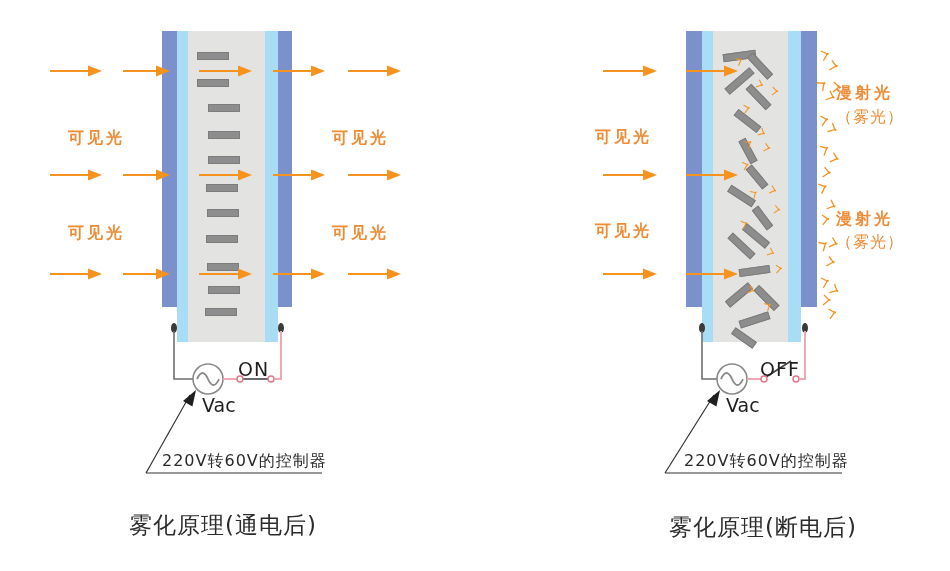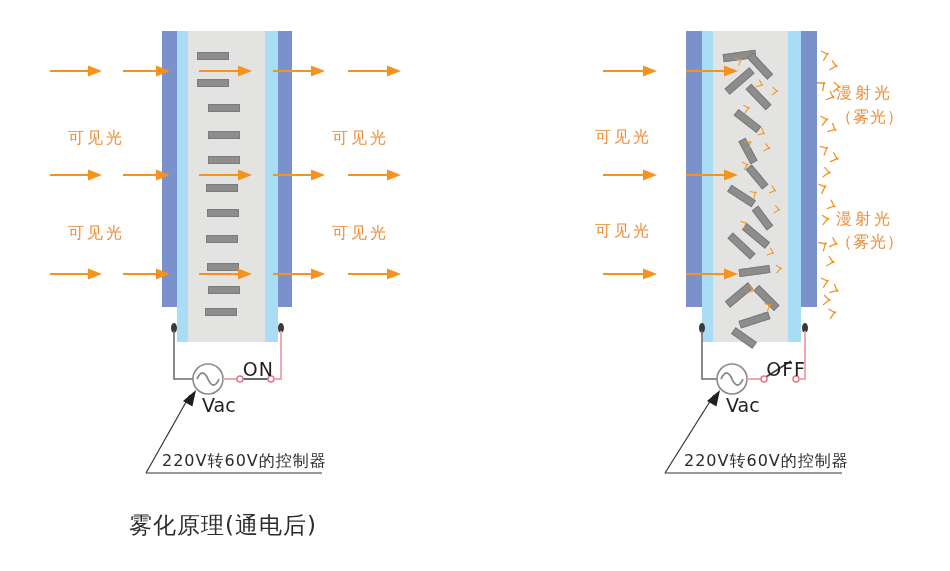--- a/index.html
+++ b/index.html
@@ -9,26 +9,26 @@
   }
   .layer{position:absolute;}
   .glass-blue{background:#7b91cc;}
   .glass-cyan{background:#a9ddf5;}
   .glass-film{background:#e3e3e2;}
   .particle{
     position:absolute;background:#8d8d8d;border:1px solid #7c7c7c;box-sizing:border-box;
   }
   .lbl{position:absolute;white-space:nowrap;}
   .lbl-orange{
-    color:#ee8c35;font-size:16px;font-weight:normal;letter-spacing:3px;line-height:18px;
+    color:#ee8c35;font-size:16px;font-weight:bold;letter-spacing:3px;line-height:18px;
   }
   .lbl-orange2{
     color:#ee8c35;font-size:16px;font-weight:normal;letter-spacing:1px;line-height:18px;
   }
-  .lbl-switch{color:#1f1f1f;font-size:19px;letter-spacing:1px;text-align:right;line-height:19px;}
+  .lbl-switch{color:#1f1f1f;font-size:19px;letter-spacing:1px;text-align:left;line-height:19px;}
   .lbl-vac{color:#1f1f1f;font-size:19px;line-height:19px;}
   .lbl-controller{color:#2a2a2a;font-size:16px;letter-spacing:1px;line-height:18px;}
   .lbl-title{color:#2c2c2c;font-size:23px;letter-spacing:1px;text-align:center;line-height:26px;}
   #overlay{position:absolute;left:0;top:0;z-index:30;}
   #particles{position:absolute;left:0;top:0;width:950px;height:571px;z-index:20;}
   #glass{z-index:10;}
   #labels{position:absolute;left:0;top:0;width:950px;height:571px;z-index:40;}
 </style>
 </head>
 <body>
@@ -354,14 +354,15 @@
 
     <div class="lbl lbl-orange" style="left:595px;top:128px;">可见光</div>
     <div class="lbl lbl-orange" style="left:595px;top:222px;">可见光</div>
     <div class="lbl lbl-orange" style="left:836px;top:84px;">漫射光</div>
     <div class="lbl lbl-orange2" style="left:836px;top:108px;">（雾光）</div>
     <div class="lbl lbl-orange" style="left:836px;top:210px;">漫射光</div>
     <div class="lbl lbl-orange2" style="left:836px;top:233px;">（雾光）</div>
     <div class="lbl lbl-switch" style="left:760px;top:360px;width:46px;">OFF</div>
     <div class="lbl lbl-vac" style="left:726px;top:396px;">Vac</div>
     <div class="lbl lbl-controller" style="left:684px;top:452px;">220V转60V的控制器</div>
+    <div class="lbl lbl-title" style="left:658px;top:514px;width:210px;">雾化原理(断电后)</div>
   </div>
 </div>
 
 </body></html>

